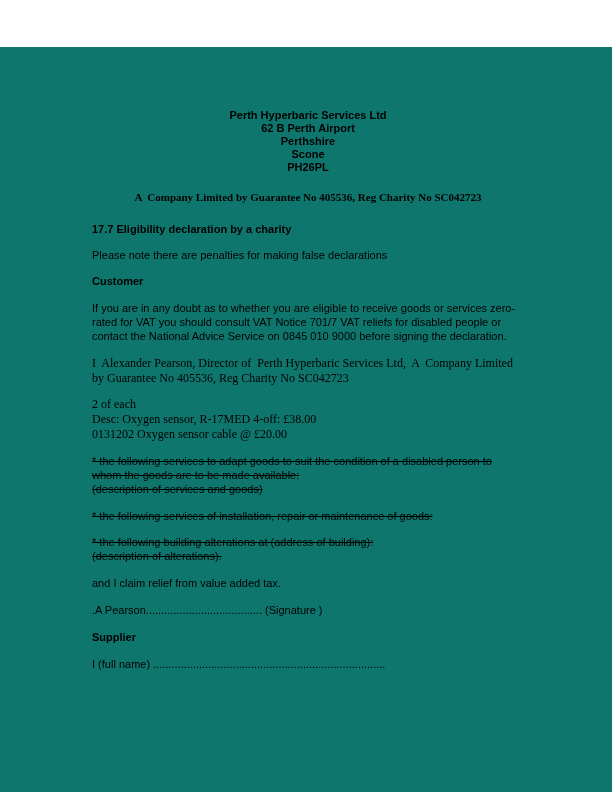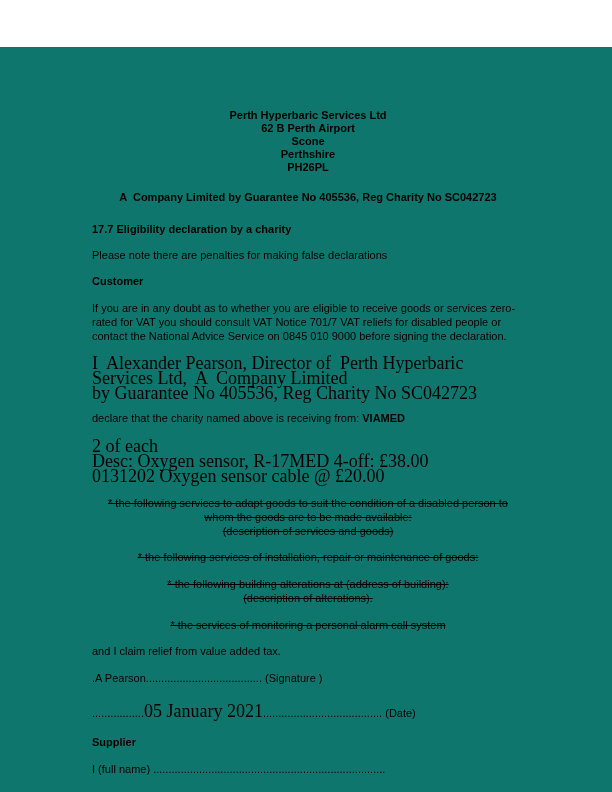--- a/index.html
+++ b/index.html
@@ -15,85 +15,82 @@
     padding: 62px 88px 0 92px;
     background: #0f766e;
     color: #000000;
     font-family: "Liberation Sans", sans-serif;
     font-size: 11px;
     line-height: 1.25;
     margin-top: 47px;
   }
   .center { text-align: center; }
   .bold   { font-weight: bold; }
-  .serif  { font-family: "Liberation Serif", serif; font-size: 18px; }
+  .serif  { font-family: "Liberation Serif", serif; font-size: 12px; }
   .pre    { white-space: pre-wrap; }
-  .strike { text-decoration: line-through; text-align: center; }
+  .strike { text-decoration: line-through; }
 
   .letterhead { margin-bottom: 17px; }
   .letterhead div { line-height: 13px; }
 
-  .reg-line   { margin: 0 0 18px 0; }
+  .reg-line   { margin: 0 0 18px 0; font-family: Liberation Serif, serif; }
 
   p { margin: 0 0 13px 0; }
 
   .section-title   { margin-bottom: 12px; }
   .goods-details   { margin-bottom: 13px; line-height: 15px; }
   .declarant       { margin-bottom: 11px; line-height: 15px; }
   .sig-line, .date-line { margin-bottom: 14px; }
 </style>
 </head>
 <body>
 
 <div class="page">
 
   <div class="letterhead center bold">
     <div>Perth Hyperbaric Services Ltd</div>
     <div>62 B Perth Airport</div>
+    <div>Perthshire</div>
     <div>Scone</div>
-    <div>Perthshire</div>
     <div>PH26PL</div>
   </div>
 
   <p class="reg-line center bold pre">A  Company Limited by Guarantee No 405536, Reg Charity No SC042723</p>
 
   <p class="section-title bold">17.7 Eligibility declaration by a charity</p>
 
   <p>Please note there are penalties for making false declarations</p>
 
   <p class="bold">Customer</p>
 
   <p>If you are in any doubt as to whether you are eligible to receive goods or services zero-rated for VAT you should consult VAT Notice 701/7 VAT reliefs for disabled people or contact the National Advice Service on 0845 010 9000 before signing the declaration.</p>
 
   <p class="serif pre declarant">I  Alexander Pearson, Director of  Perth Hyperbaric Services Ltd,  A  Company Limited
 by Guarantee No 405536, Reg Charity No SC042723</p>
 
-  <p><span>declare that the charity named above is receiving from: </span><span class="bold">VIAMED</span></p>
 
 
   <div class="serif goods-details">
     <div>2 of each</div>
     <div>Desc: Oxygen sensor, R-17MED 4-off: £38.00</div>
     <div>0131202 Oxygen sensor cable @ £20.00</div>
   </div>
 
   <p class="pre strike">* the following services to adapt goods to suit the condition of a disabled person to
 whom the goods are to be made available:
 (description of services and goods)</p>
 
   <p class="strike">* the following services of installation, repair or maintenance of goods:</p>
 
   <p class="pre strike">* the following building alterations at (address of building):
 (description of alterations).</p>
 
-  <p class="strike">* the services of monitoring a personal alarm call system</p>
 
   <p>and I claim relief from value added tax.</p>
 
   <p class="sig-line"><span>.A Pearson</span><span>......................................</span><span> (Signature )</span></p>
 
-  <p class="date-line"><span>.................</span><span class="serif">05 January 2021</span><span>.......................................</span><span> (Date)</span></p>
 
   <p class="bold">Supplier</p>
 
   <p>I (full name) ............................................................................</p>
 
 </div>
 
 </body></html>

